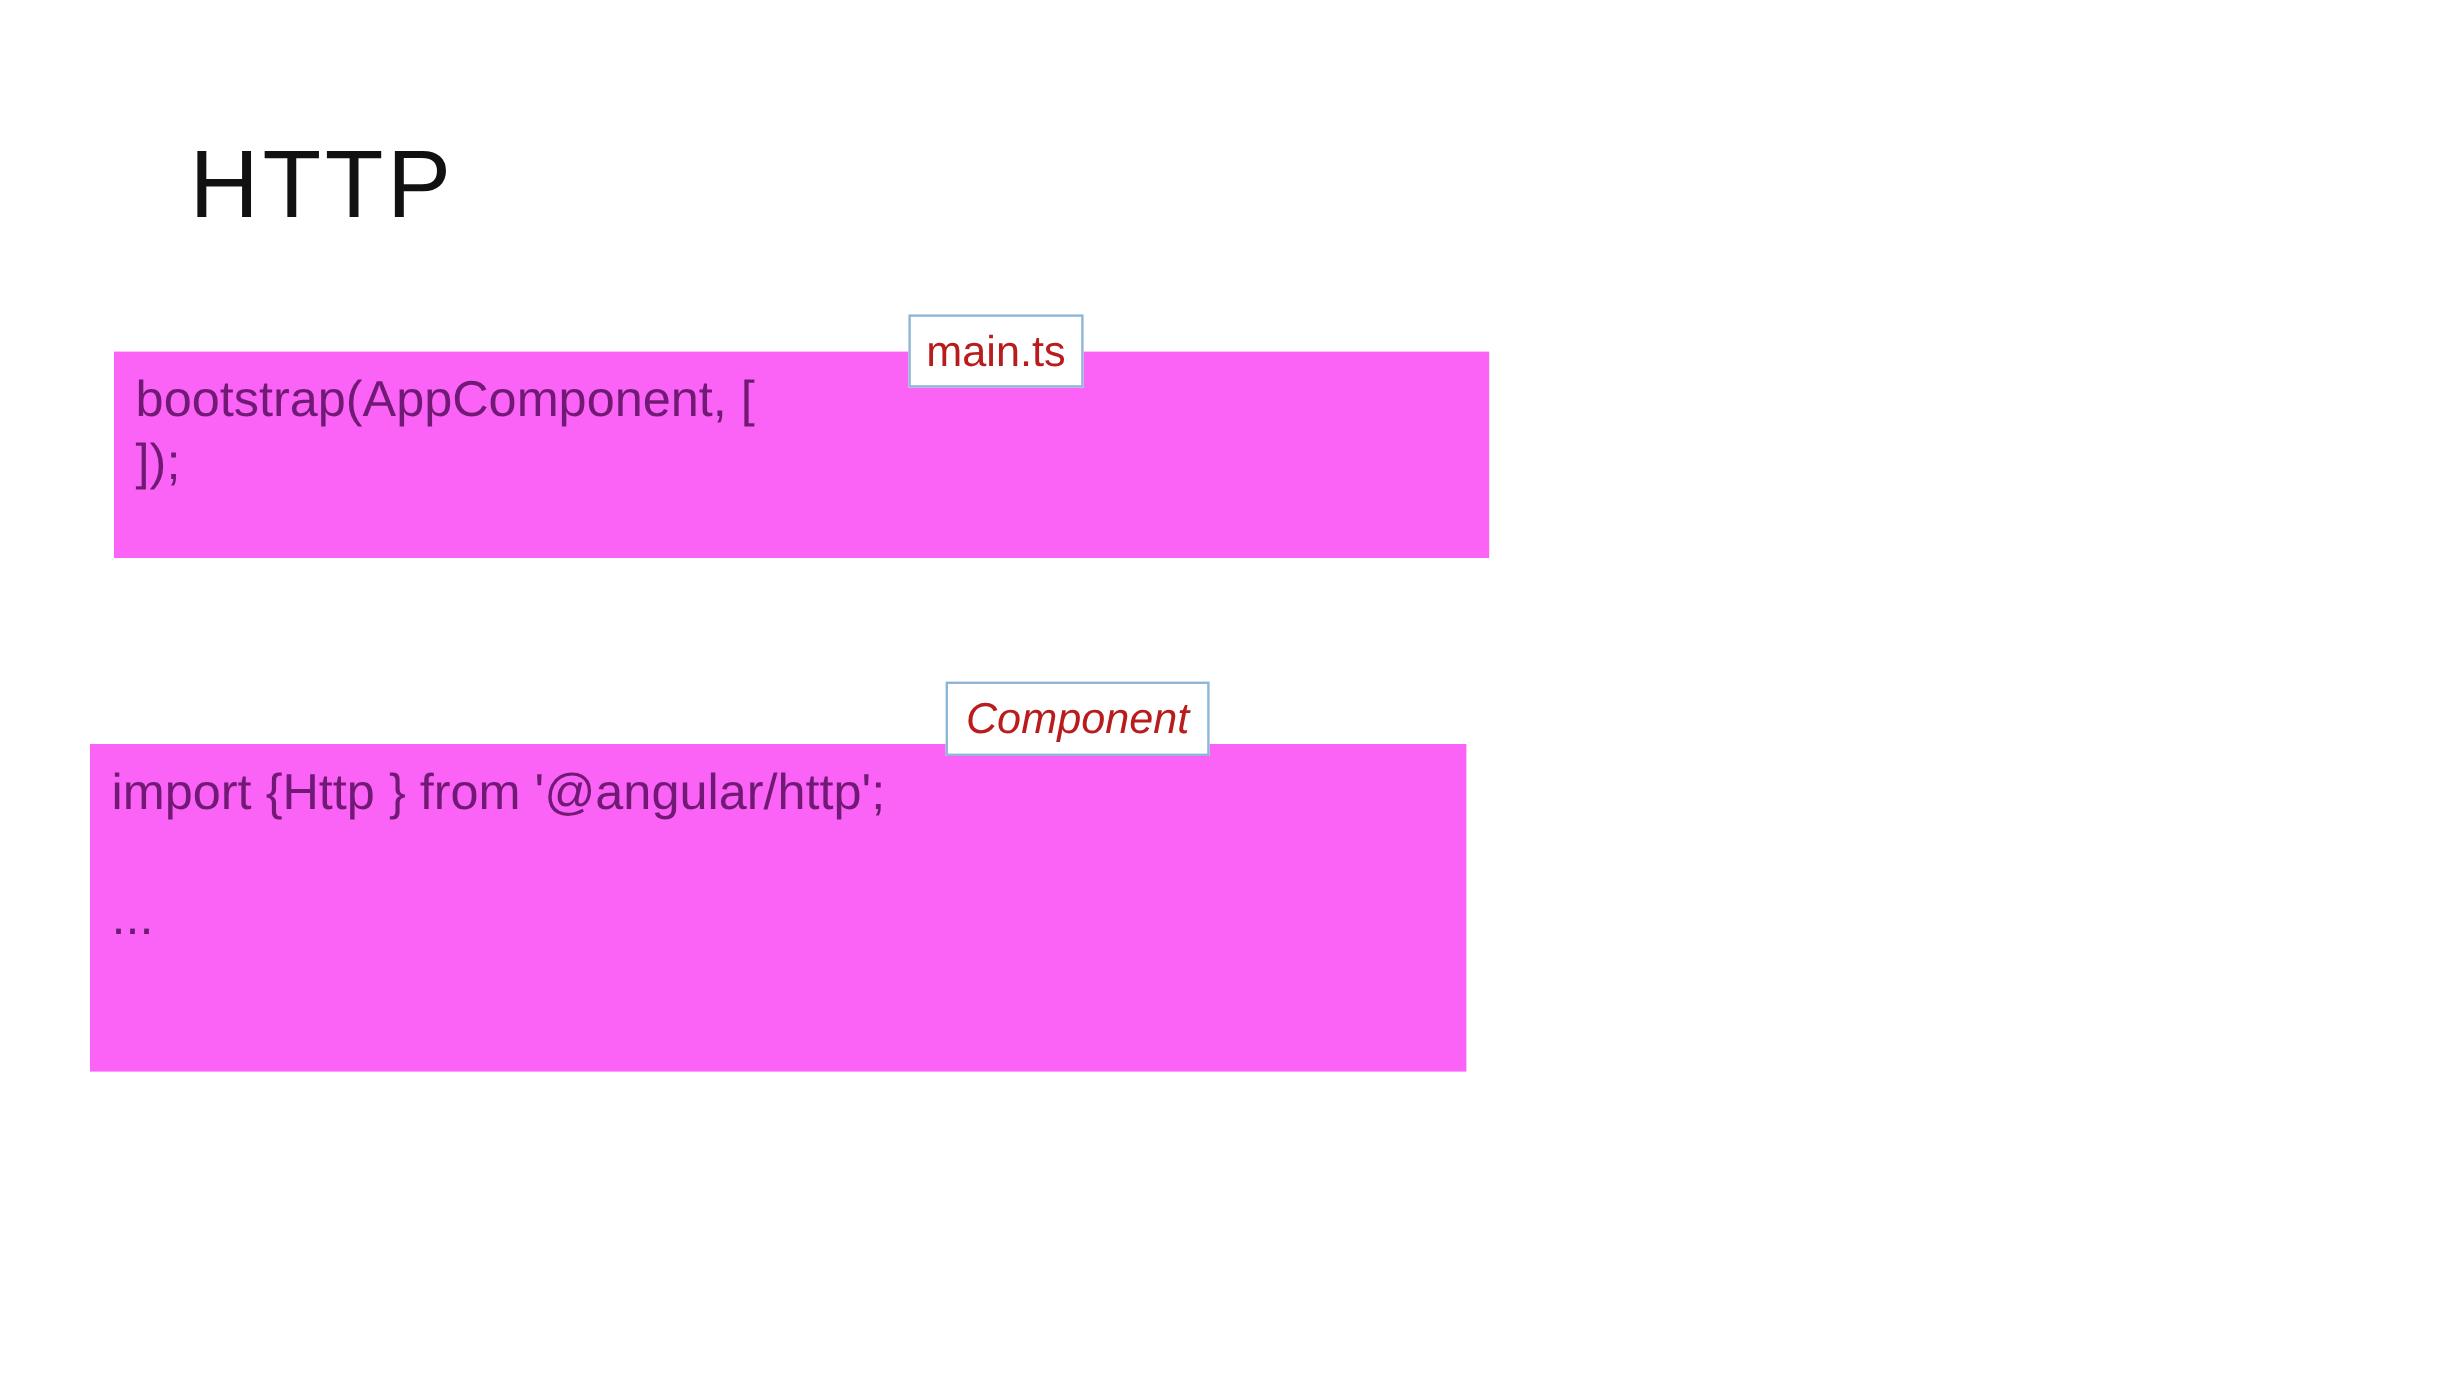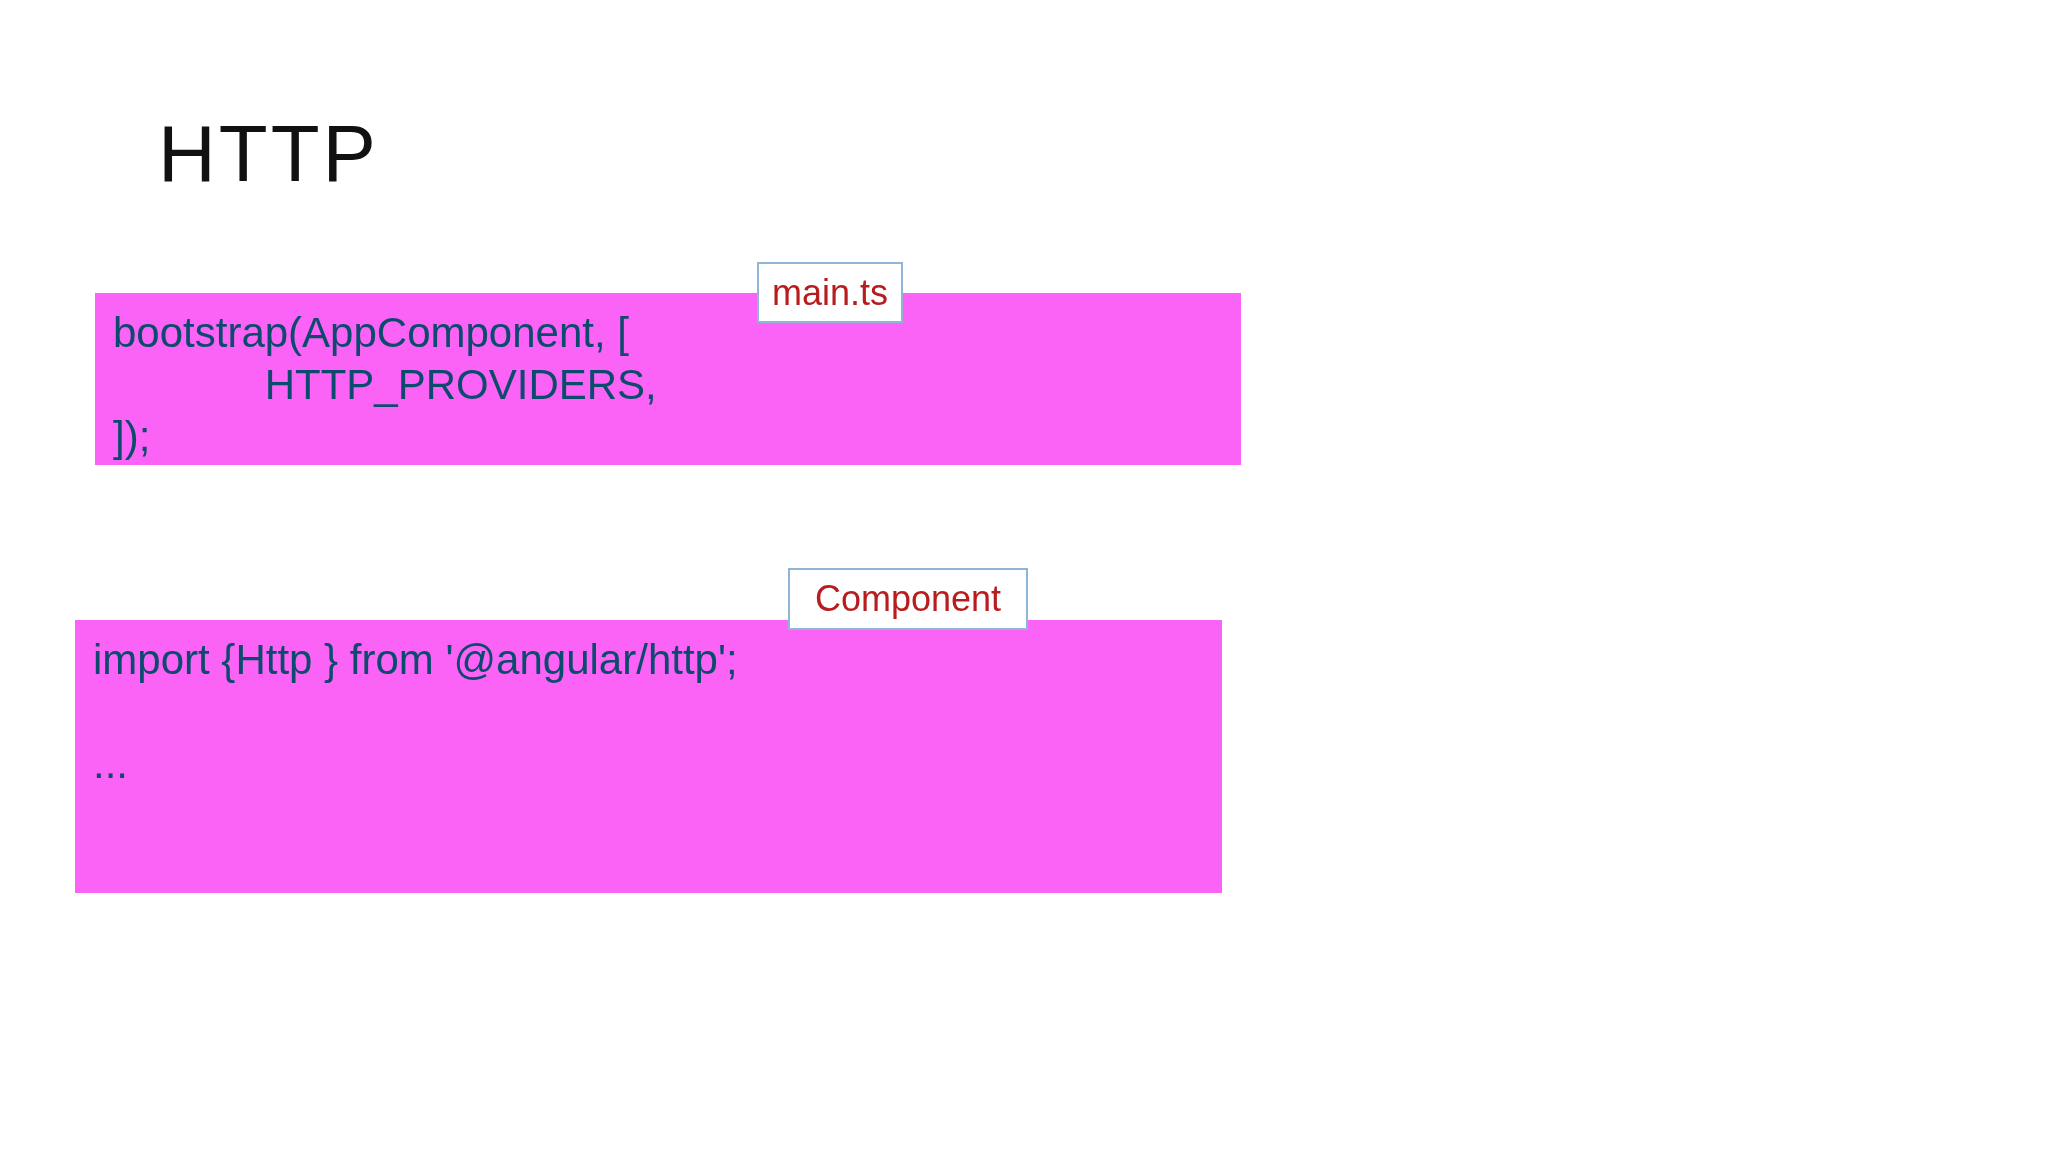--- a/index.html
+++ b/index.html
@@ -40,21 +40,21 @@
   .code-block-2 {
     left: 75px;
     top: 620px;
     width: 1147px;
     height: 273px;
   }
   .code-line {
     font-size: 42px;
     line-height: 52px;
     min-height: 52px;
-    color: #0c4a6e;
+    color: #701a75;
     white-space: pre;
   }
   .file-label {
     position: absolute;
     background: #ffffff;
     border: 2px solid #8FB6D6;
     box-sizing: border-box;
     display: flex;
     align-items: center;
     justify-content: center;
@@ -64,38 +64,38 @@
   }
   .label-main-ts {
     left: 757px;
     top: 262px;
     width: 146px;
     height: 61px;
   }
   .label-component {
     left: 788px;
     top: 568px;
-    width: 240px;
+    width: 220px;
     height: 62px;
+    font-style: italic;
   }
 </style>
 </head>
 <body>
 
 <div class="slide">
 
   <div class="slide-title">HTTP</div>
 
   <div class="file-label label-main-ts">
     <span>main.ts</span>
   </div>
 
   <div class="code-block code-block-1">
     <div class="code-line">bootstrap(AppComponent, [</div>
-    <div class="code-line">             HTTP_PROVIDERS,</div>
     <div class="code-line">]);</div>
   </div>
 
   <div class="file-label label-component">
     <span>Component</span>
   </div>
 
   <div class="code-block code-block-2">
     <div class="code-line">import {Http } from '@angular/http';</div>
     <div class="code-line"></div>

